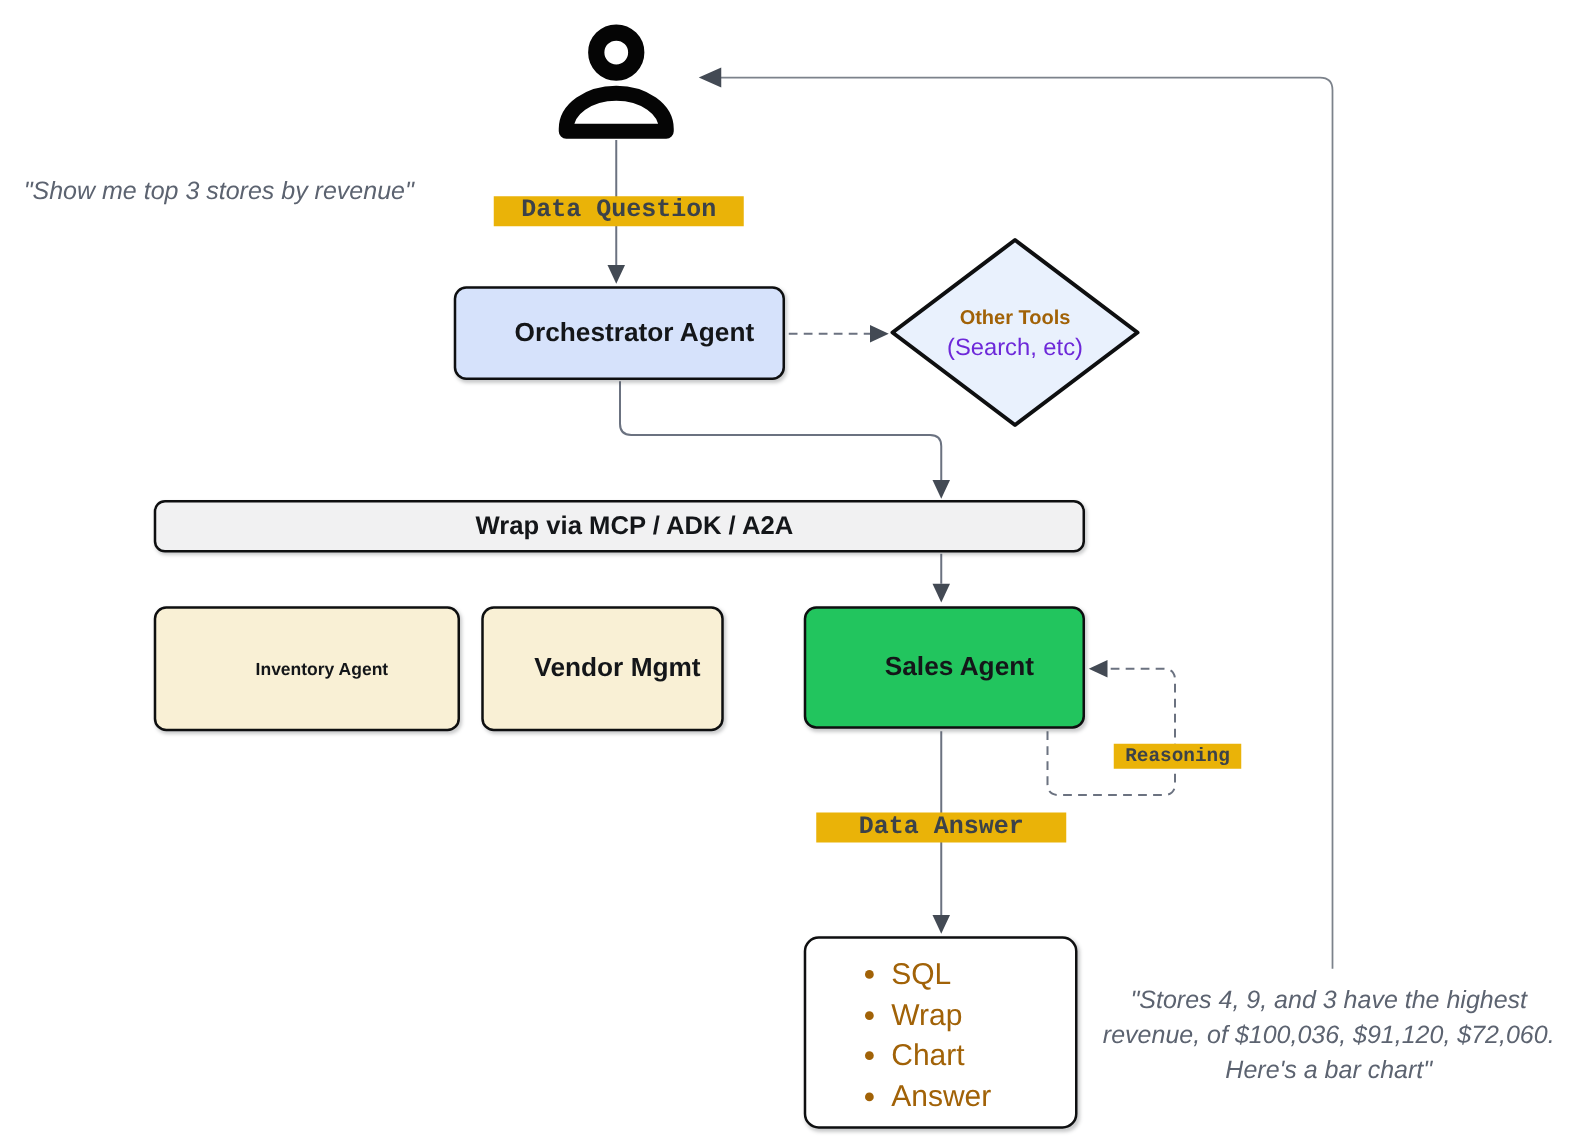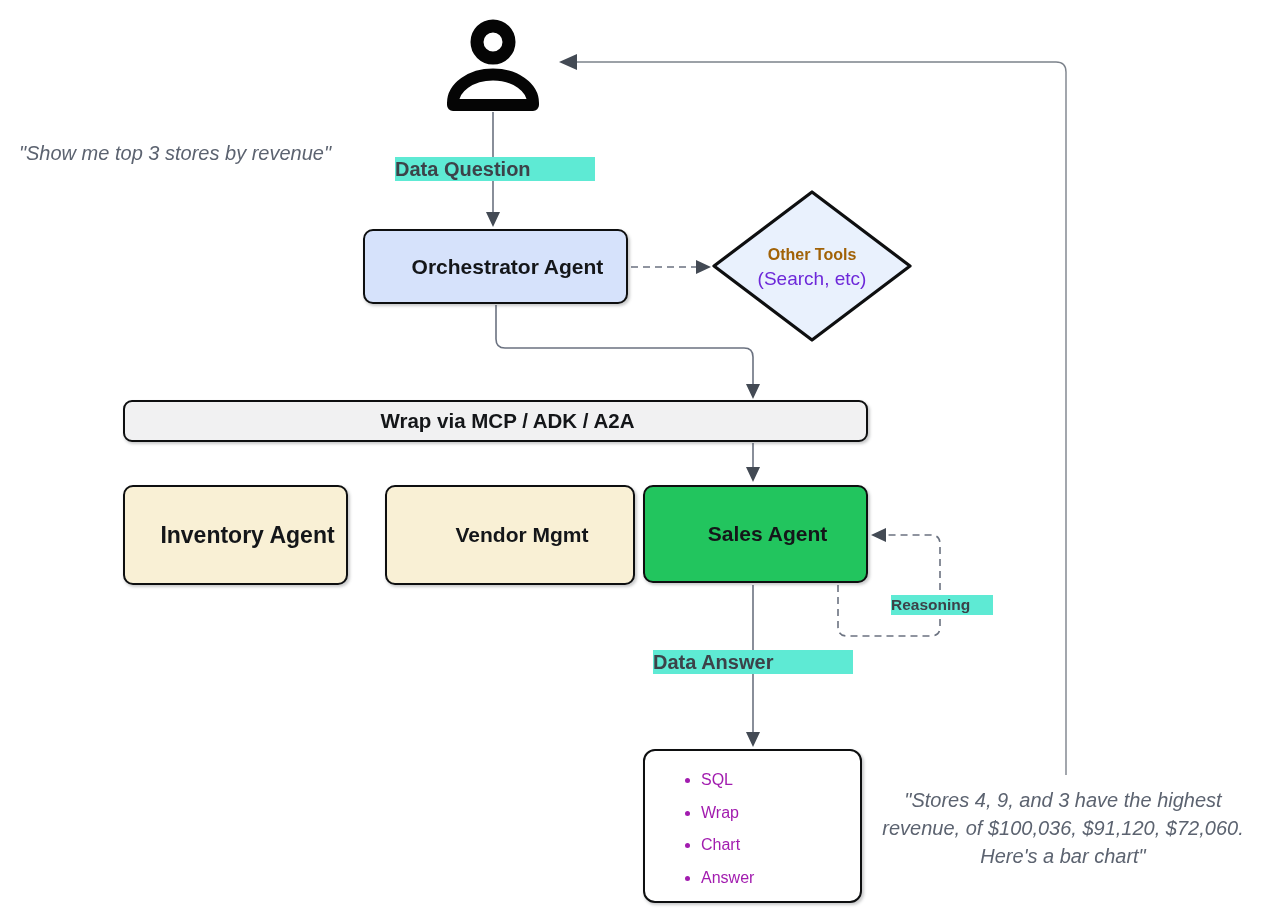--- a/index.html
+++ b/index.html
@@ -10,37 +10,37 @@
   #overlay{position:absolute;left:0;top:0;width:1264px;height:918px;}
 
   .node{
     position:absolute;display:flex;align-items:center;justify-content:center;
     border:2.5px solid #0e0f10;box-sizing:border-box;
     box-shadow:1.5px 2px 3px rgba(60,64,67,.28);
     color:#141619;font-weight:700;padding-left:24px;
   }
   .node-orchestrator{left:363px;top:229px;width:265px;height:75px;background:#d6e2fb;border-radius:10px;font-size:21px;}
   .node-wrapbar{left:123px;top:400px;width:745px;height:42px;background:#f1f1f2;border-radius:9px;font-size:20.5px;}
-  .node-inventory{left:123px;top:485px;width:225px;height:100px;background:#f9f0d5;border-radius:10px;font-size:23px;}
-  .node-vendor{left:385px;top:485px;width:250px;height:100px;background:#f9f0d5;border-radius:10px;font-size:21px;}
+  .node-inventory{left:123px;top:485px;width:245px;height:100px;background:#f9f0d5;border-radius:10px;font-size:14px;}
+  .node-vendor{left:385px;top:485px;width:194px;height:100px;background:#f9f0d5;border-radius:10px;font-size:21px;}
   .node-sales{left:643px;top:485px;width:225px;height:98px;background:#22c55e;border-radius:10px;font-size:21px;}
   .node-output{left:643px;top:749px;width:219px;height:154px;background:#ffffff;border-radius:12px;
     font-weight:400;justify-content:flex-start;align-items:flex-start;}
   .node-output ul{margin:13px 0 0 8px;padding-left:24px;list-style:disc;}
-  .node-output li{font-size:16px;line-height:32.5px;color:#a21caf;font-weight:400;}
+  .node-output li{font-size:24px;line-height:32.5px;color:#a16207;font-weight:400;margin-left:12px;}
 
   .diamond-text{
     position:absolute;left:712px;top:243px;width:200px;text-align:center;line-height:24px;
   }
   .diamond-text .dt-title{font-size:16px;font-weight:700;color:#a16207;}
   .diamond-text .dt-sub{font-size:19px;font-weight:400;color:#6d28d9;}
 
   .flow-label{
-    position:absolute;text-align:left;background:#5eead4;
-    font-weight:700;color:#3c4249;
+    position:absolute;text-align:center;background:#eab308;
+    font-weight:700;color:#3c4249;font-family:Liberation Mono, monospace;
   }
   .label-data-question{left:395px;top:157px;width:200px;font-size:20px;line-height:24px;}
   .label-data-answer{left:653px;top:637px;width:200px;font-size:20px;line-height:24px;margin-top:13px;}
   .label-reasoning{left:891px;top:595px;width:102px;font-size:15.5px;line-height:20px;}
 
   .quote{position:absolute;font-style:italic;color:#5c6370;font-size:20px;text-align:center;}
   .quote-request{left:0px;top:140px;width:350px;line-height:26px;}
   .quote-response{left:880px;top:786px;width:366px;line-height:28px;}
 </style>
 </head>

